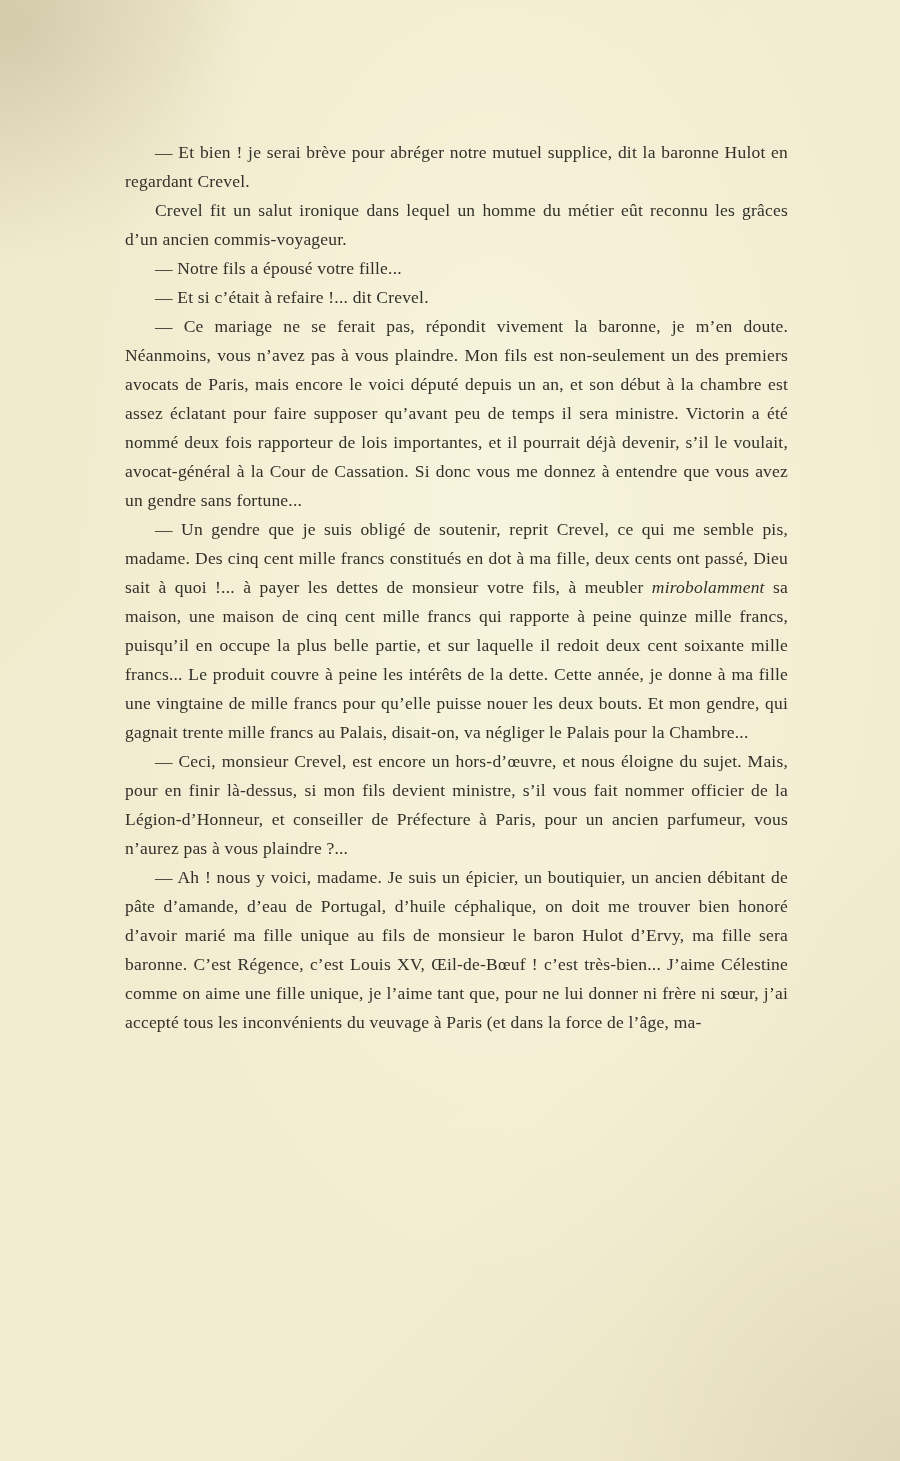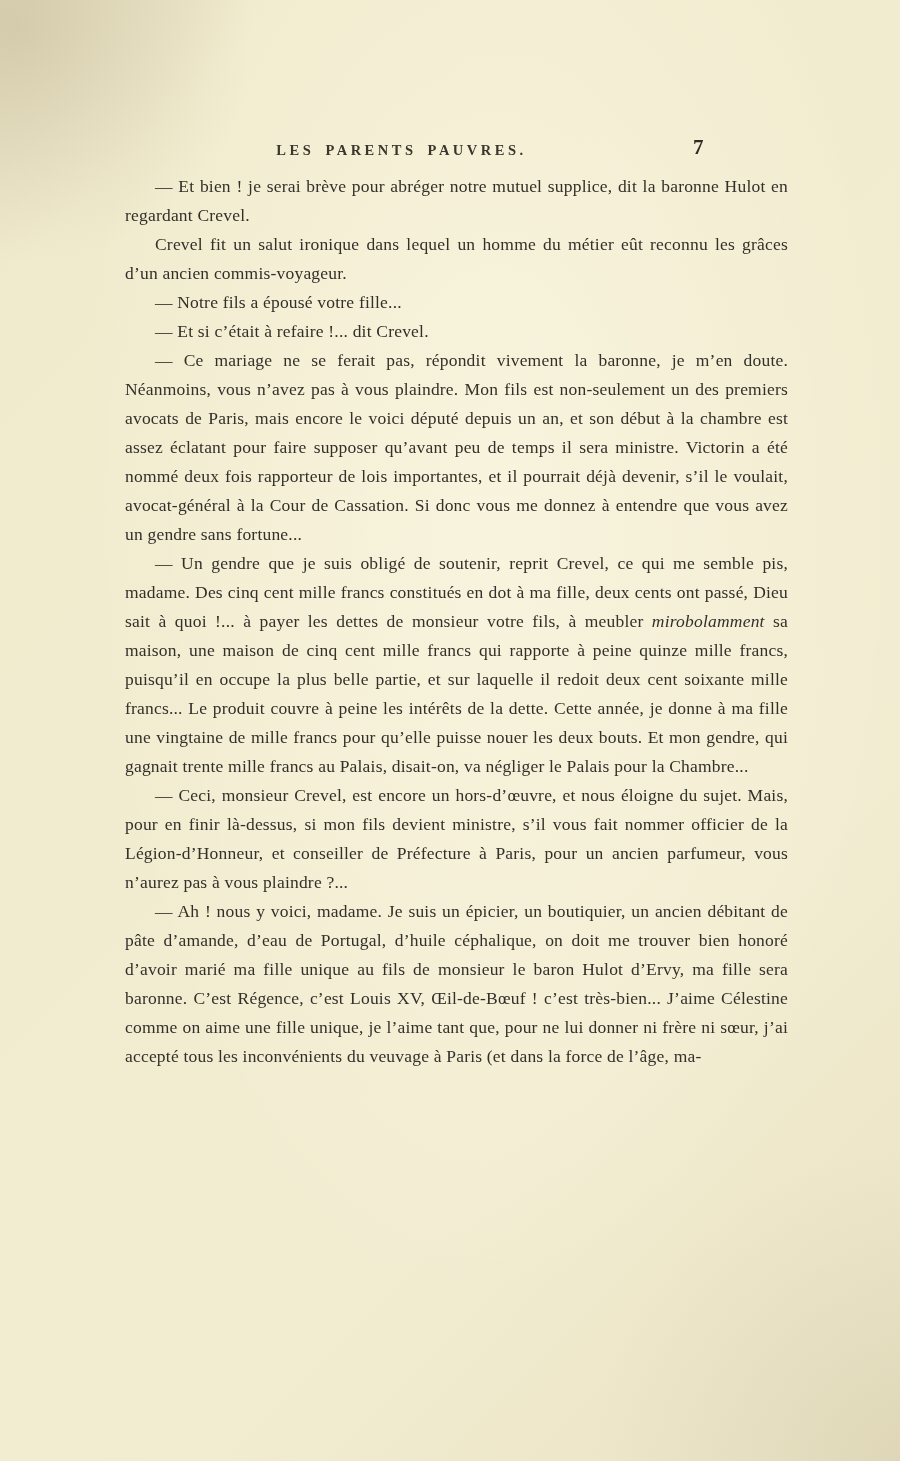--- a/index.html
+++ b/index.html
@@ -64,24 +64,20 @@
       radial-gradient(circle at 2% 2%, rgba(120,105,70,0.18) 0%, rgba(120,105,70,0) 14%),
       radial-gradient(circle at 100% 100%, rgba(120,105,70,0.10) 0%, rgba(120,105,70,0) 18%);
   }
 </style>
 </head>
 <body>
 
 <div class="paper-vignette"></div>
 
 <div class="page-column">
-  <div class="running-header">
-    <div class="running-title">LES PARENTS PAUVRES.</div>
-    <div class="page-number">7</div>
-  </div>
 
   <div class="text-block">
 
   <p class="para"><span>— Et bien ! je serai brève pour abréger notre mutuel supplice, dit la baronne Hulot en regardant Crevel.</span></p>
       <p class="para"><span>Crevel fit un salut ironique dans lequel un homme du métier eût reconnu les grâces d’un ancien commis-voyageur.</span></p>
       <p class="para"><span>— Notre fils a épousé votre fille...</span></p>
       <p class="para"><span>— Et si c’était à refaire !... dit Crevel.</span></p>
       <p class="para"><span>— Ce mariage ne se ferait pas, répondit vivement la baronne, je m’en doute. Néanmoins, vous n’avez pas à vous plaindre. Mon fils est non-seulement un des premiers avocats de Paris, mais encore le voici député depuis un an, et son début à la chambre est assez éclatant pour faire supposer qu’avant peu de temps il sera ministre. Victorin a été nommé deux fois rapporteur de lois importantes, et il pourrait déjà devenir, s’il le voulait, avocat-général à la Cour de Cassation. Si donc vous me donnez à entendre que vous avez un gendre sans fortune...</span></p>
       <p class="para"><span>— Un gendre que je suis obligé de soutenir, reprit Crevel, ce qui me semble pis, madame. Des cinq cent mille francs constitués en dot à ma fille, deux cents ont passé, Dieu sait à quoi !... à payer les dettes de monsieur votre fils, à meubler </span><span class="italic">mirobolamment</span><span> sa maison, une maison de cinq cent mille francs qui rapporte à peine quinze mille francs, puisqu’il en occupe la plus belle partie, et sur laquelle il redoit deux cent soixante mille francs... Le produit couvre à peine les intérêts de la dette. Cette année, je donne à ma fille une vingtaine de mille francs pour qu’elle puisse nouer les deux bouts. Et mon gendre, qui gagnait trente mille francs au Palais, disait-on, va négliger le Palais pour la Chambre...</span></p>
       <p class="para"><span>— Ceci, monsieur Crevel, est encore un hors-d’œuvre, et nous éloigne du sujet. Mais, pour en finir là-dessus, si mon fils devient ministre, s’il vous fait nommer officier de la Légion-d’Honneur, et conseiller de Préfecture à Paris, pour un ancien parfumeur, vous n’aurez pas à vous plaindre ?...</span></p>

